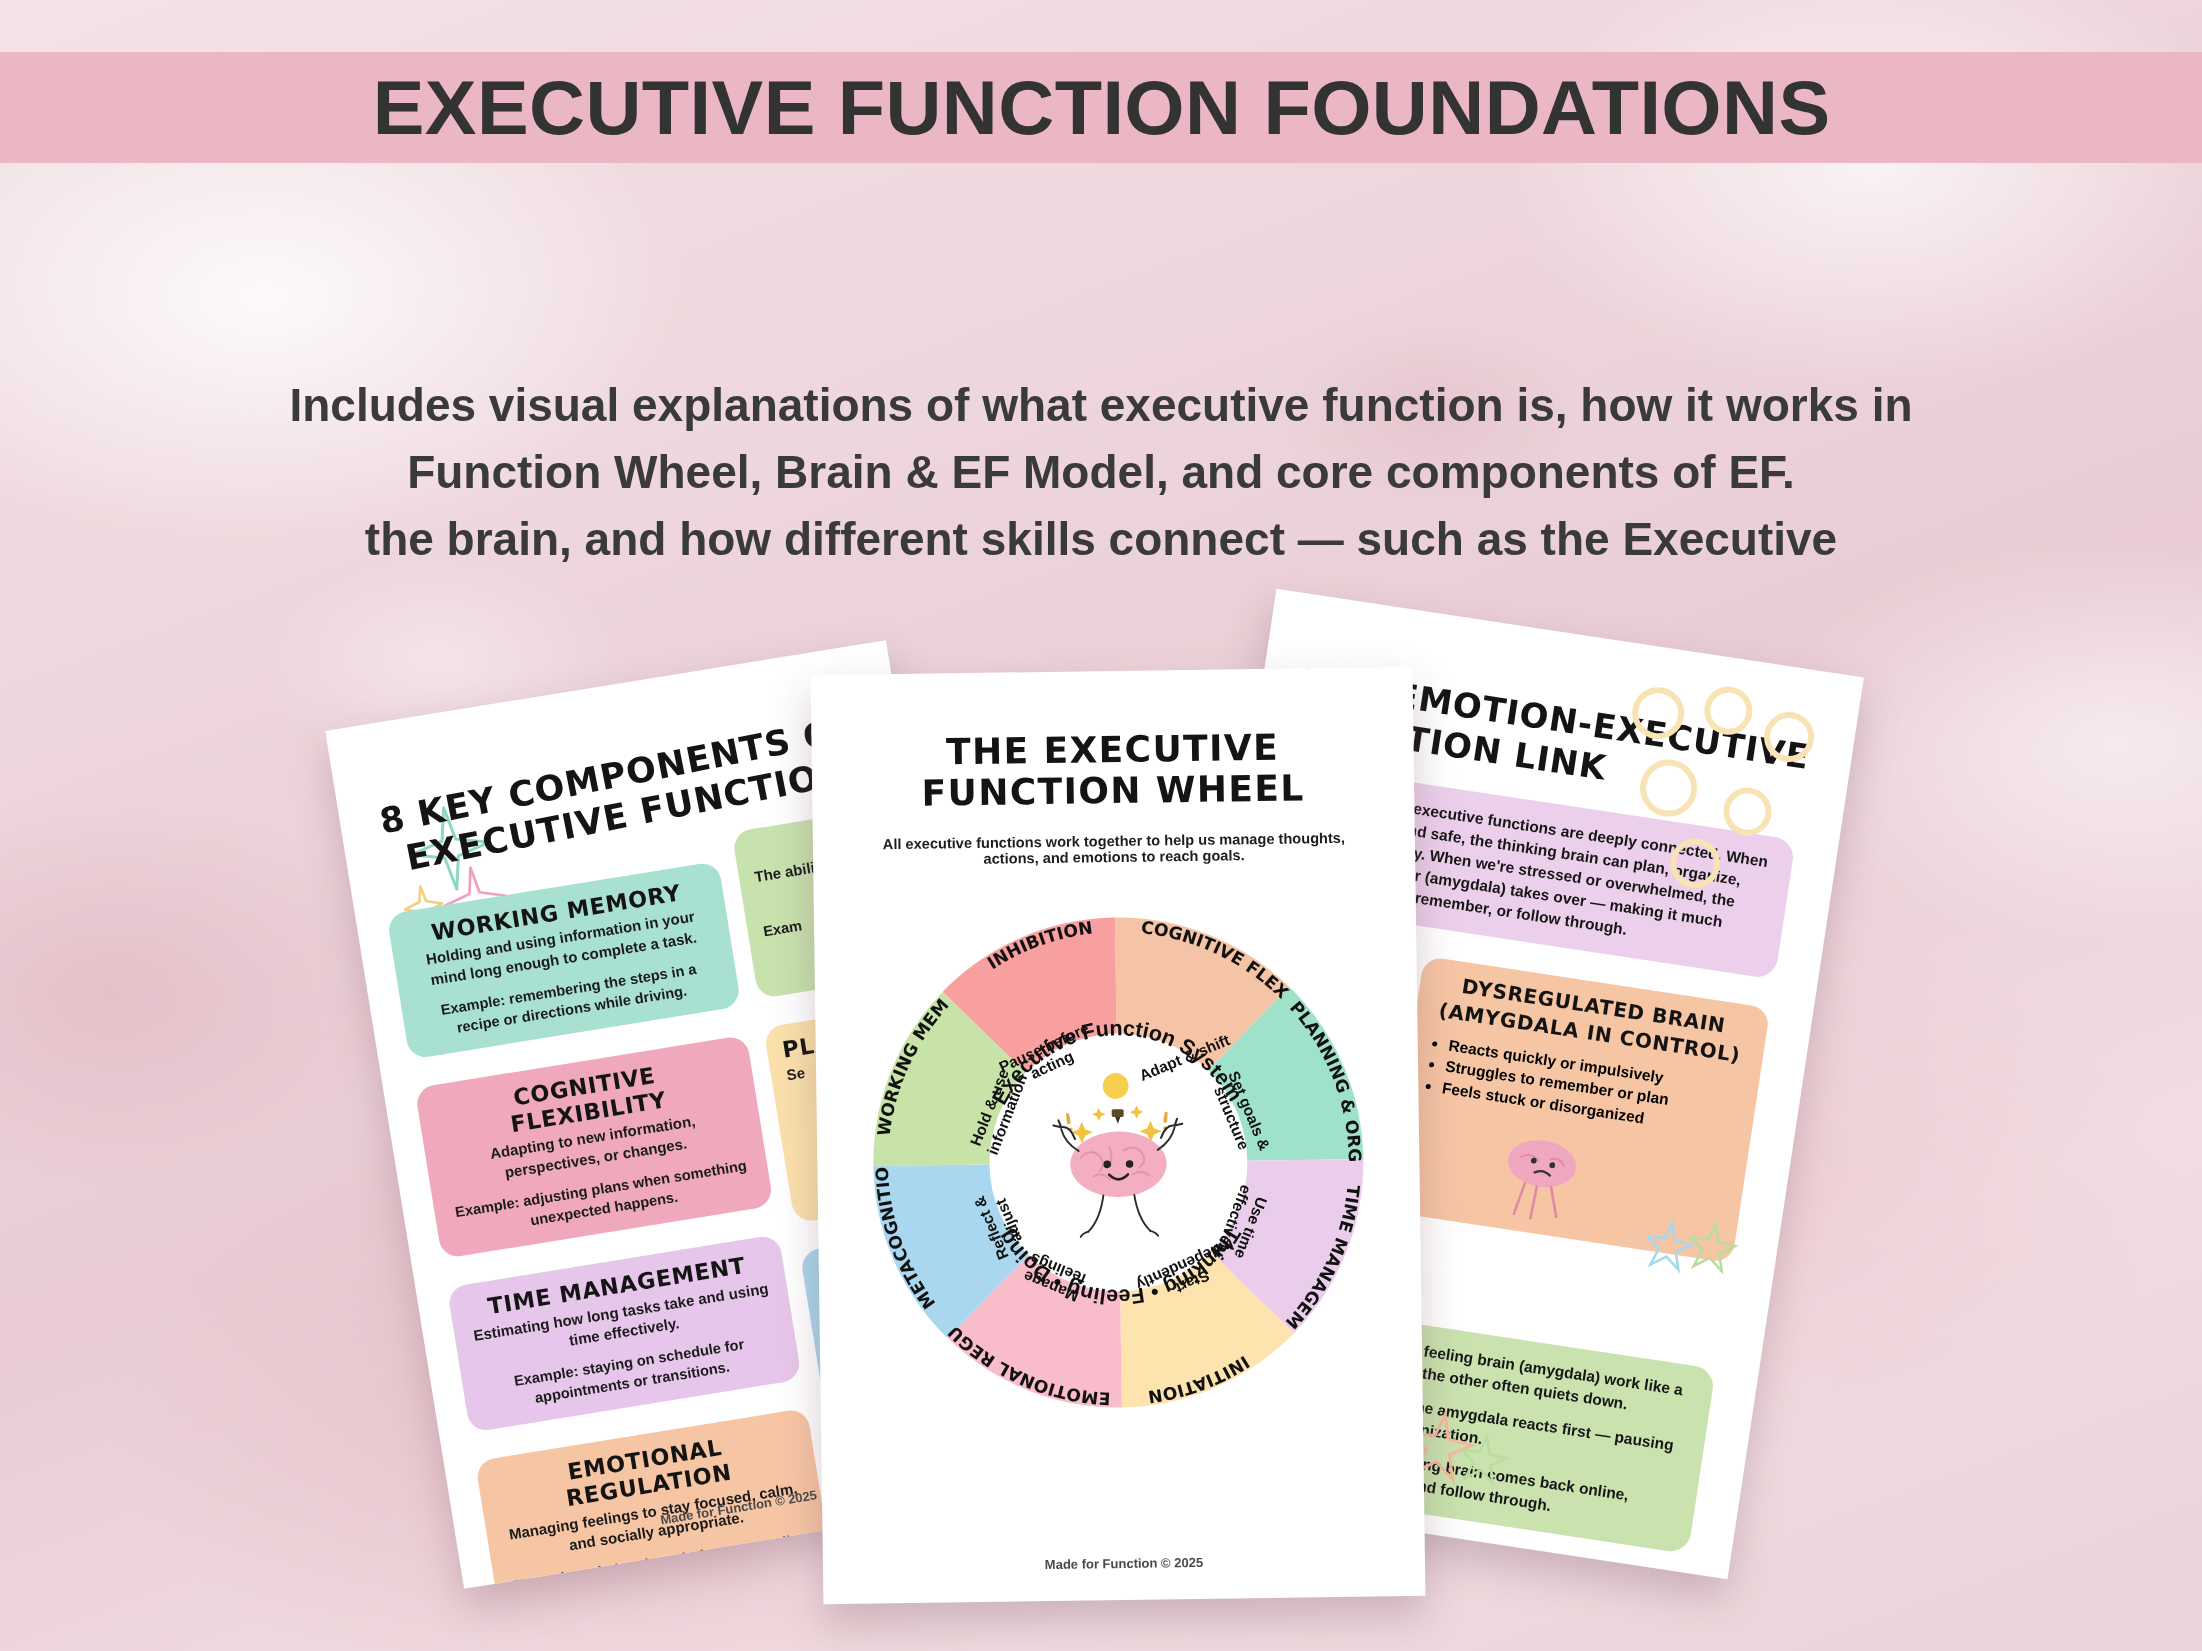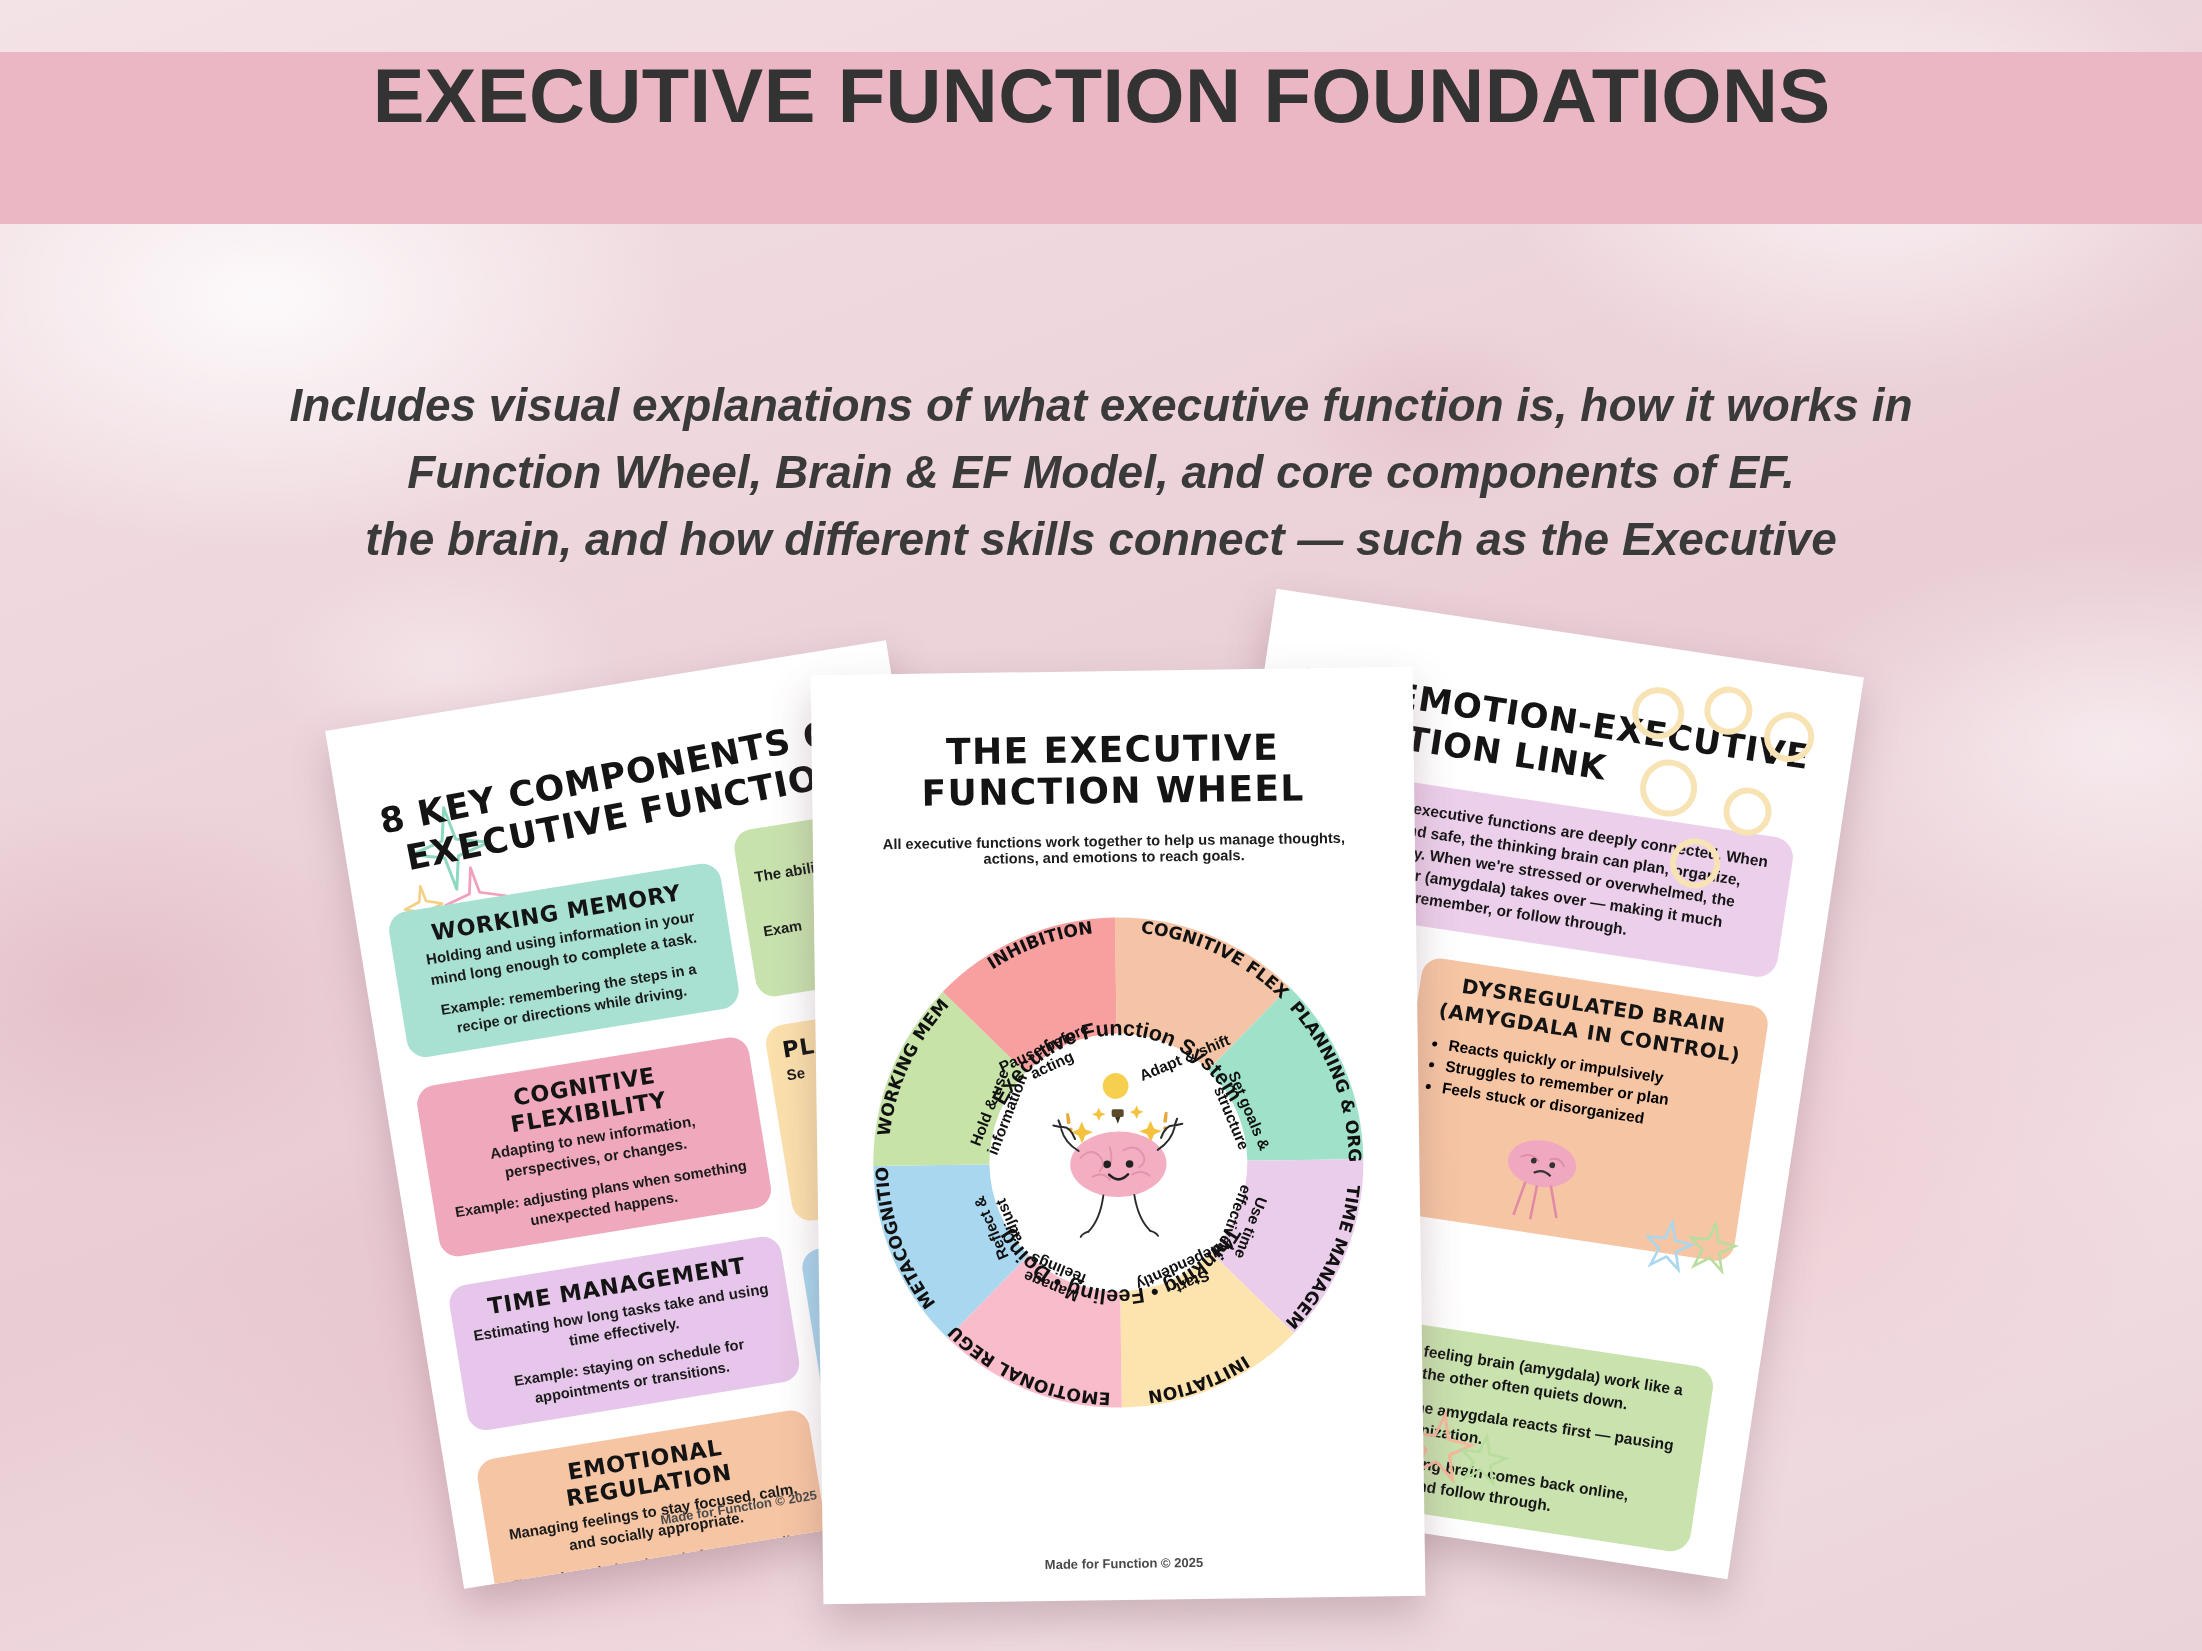--- a/index.html
+++ b/index.html
@@ -21,28 +21,28 @@
       radial-gradient(ellipse 516px 293px at 96% 45%, rgba(255,255,255,.55), rgba(255,255,255,0) 70%),
       linear-gradient(160deg,#f3e2e6 0%,#eed7dd 28%,#e9ccd4 55%,#f1dde2 78%,#ead3d9 100%);
   }
   #bg:after{content:"";position:absolute;inset:0;
     background:
       radial-gradient(ellipse 258px 155px at 20% 40%, rgba(255,255,255,.35), transparent 70%),
       radial-gradient(ellipse 224px 138px at 65% 25%, rgba(214,160,174,.25), transparent 70%),
       radial-gradient(ellipse 293px 172px at 42% 92%, rgba(255,255,255,.4), transparent 70%);
   }
   
-  .title-band{position:absolute;left:0;top:52px;width:2203px;height:172px;
-    background:#ebb7c5;display:flex;align-items:flex-start;justify-content:center;z-index:5;}
+  .title-band{position:absolute;left:0;top:52px;width:2203px;height:111px;
+    background:#ebb7c5;display:flex;align-items:center;justify-content:center;z-index:5;}
   .title-band h1{margin:0;font-size:76px;font-weight:800;letter-spacing:0.4px;
     color:#333333;font-family:"Liberation Sans",sans-serif;
     transform:scaleX(1.02);white-space:nowrap;}
   
   .subtitle{position:absolute;left:146px;top:372px;width:1910px;z-index:5;
-    text-align:center;color:#3a3a3a;font-size:46px;font-weight:700;line-height:1.46;font-style:italic;}
+    text-align:center;color:#3a3a3a;font-size:46px;font-weight:700;line-height:1.46;}
   
   .stage{position:absolute;left:0;top:654px;width:2203px;height:998px;z-index:4;}
   .sheet{position:absolute;background:#ffffff;
     box-shadow:0 19px 40px rgba(120,80,92,.30);overflow:hidden;}
   
   #sheet-left{left:391px;top:26px;width:568px;height:869px;
     transform:rotate(-9.2deg);transform-origin:50% 50%;}
   
   #sheet-right{left:1205px;top:-26px;width:594px;height:912px;
     transform:rotate(8.6deg);transform-origin:50% 50%;}

